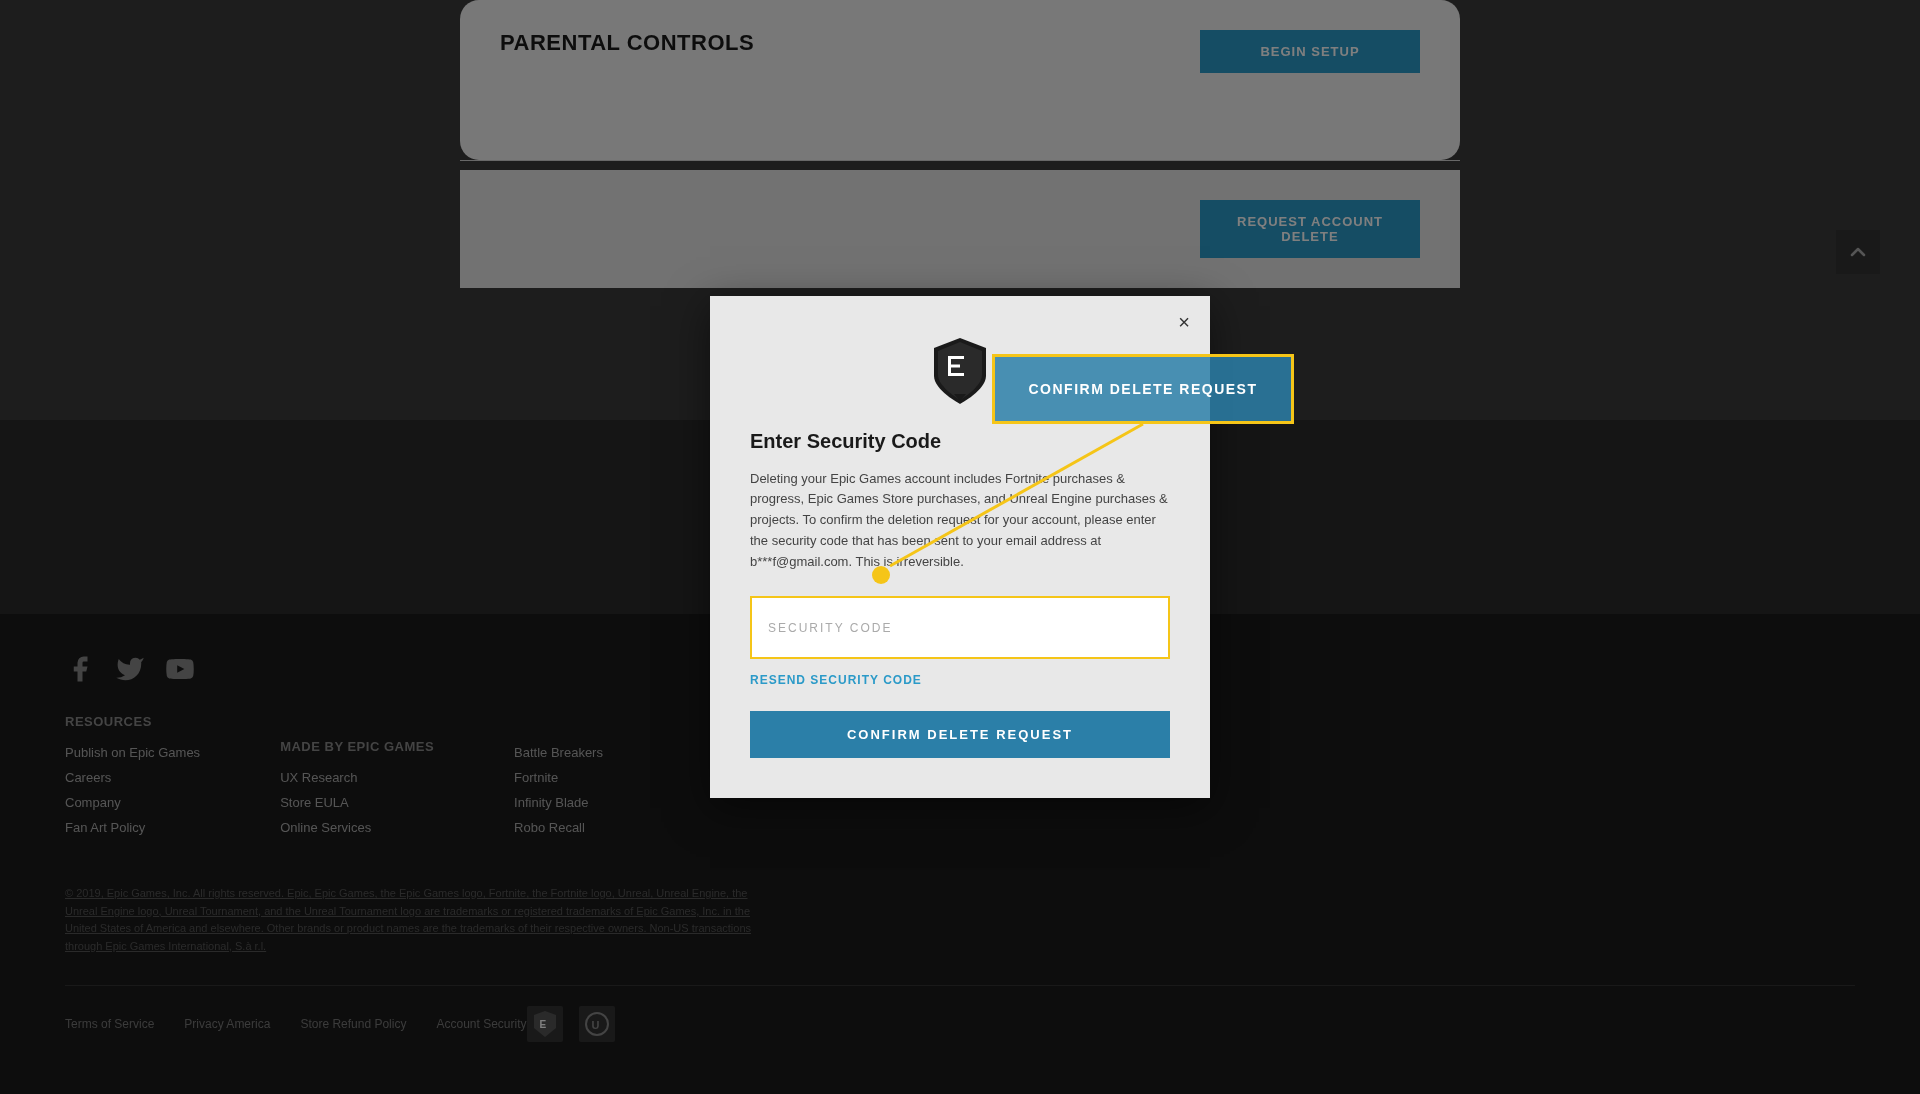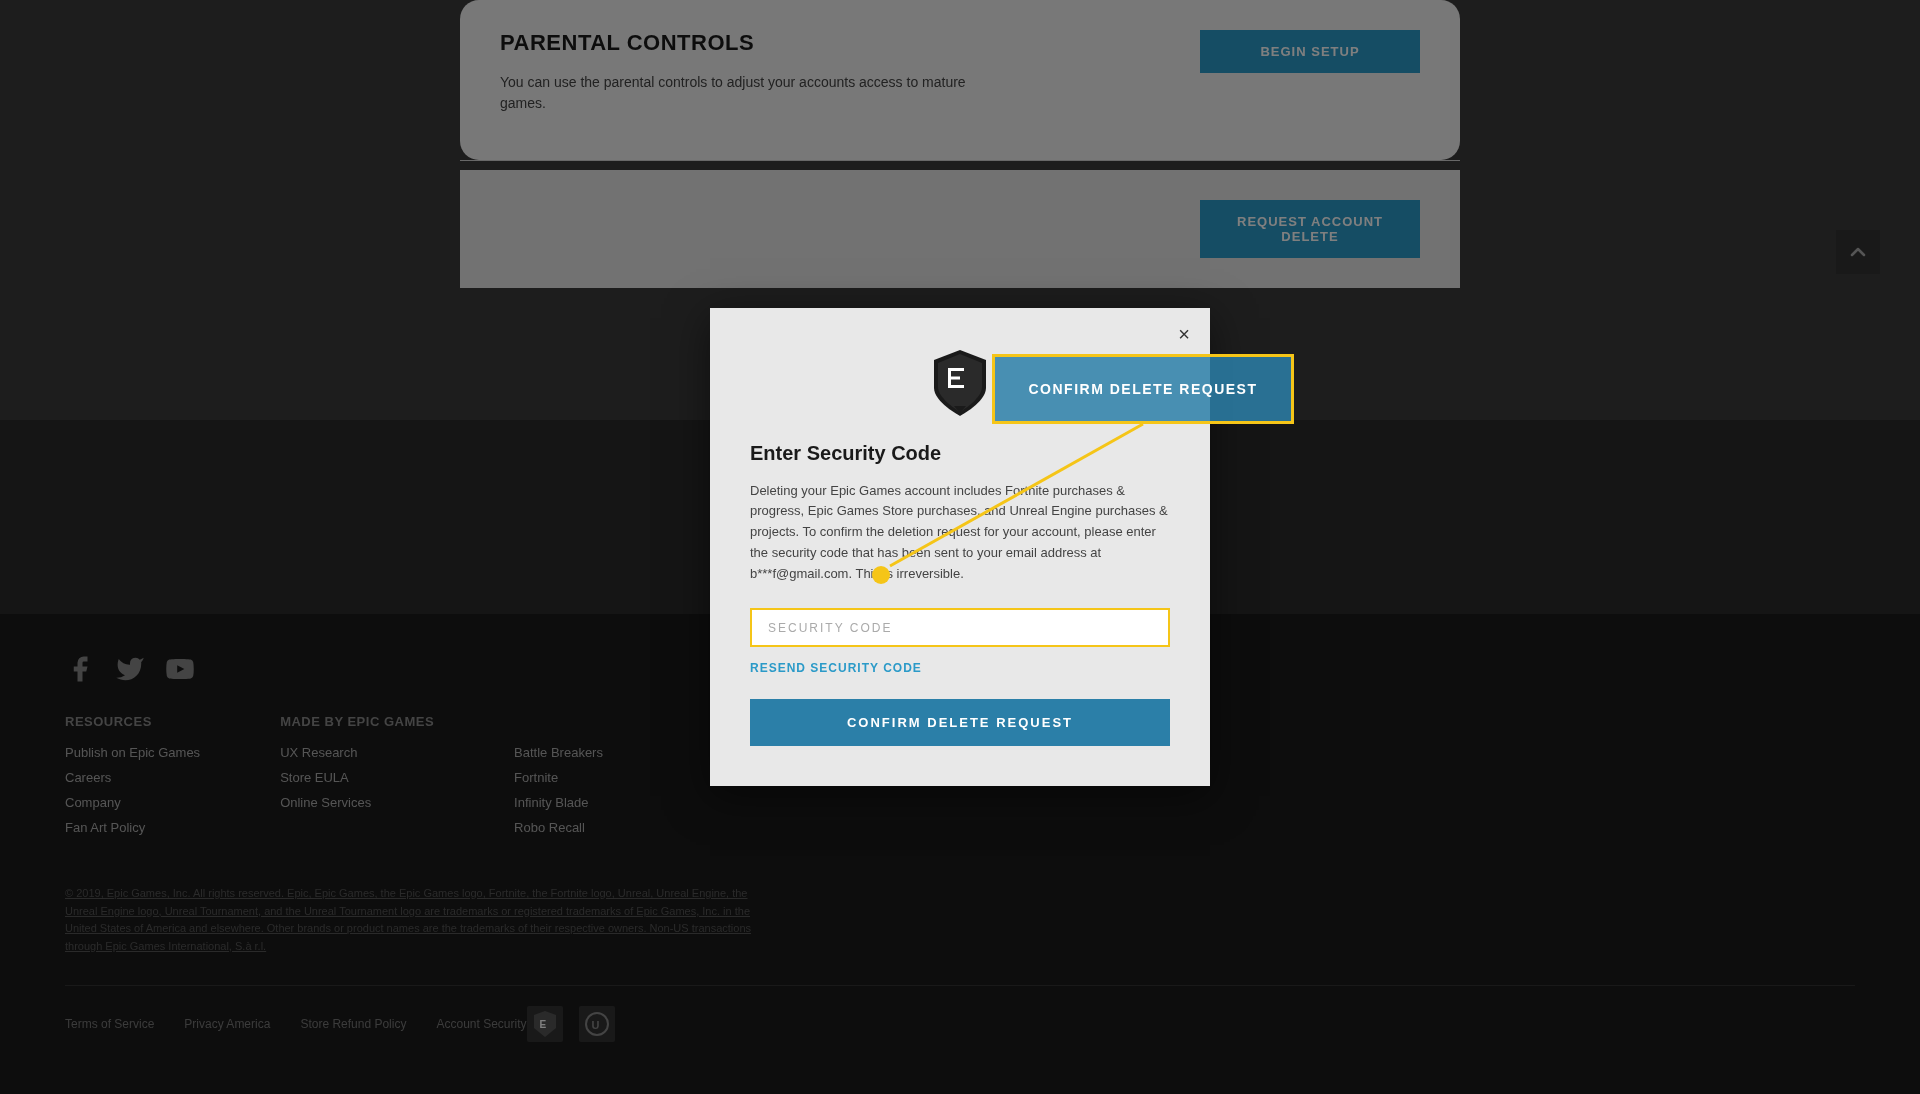--- a/index.html
+++ b/index.html
@@ -117,20 +117,21 @@
       width: 30px;
       height: 30px;
       fill: #aaa;
       cursor: pointer;
     }
 
     .footer-links-row {
       display: flex;
       gap: 80px;
       margin-bottom: 40px;
+      align-items: flex-end;
     }
 
     .footer-col-title {
       font-size: 13px;
       font-weight: 700;
       color: #888;
       margin-bottom: 16px;
       text-transform: uppercase;
       letter-spacing: 0.5px;
     }
@@ -255,21 +256,21 @@
 
     .modal-description {
       font-size: 13px;
       color: #444;
       line-height: 1.6;
       margin-bottom: 24px;
     }
 
     .security-code-input {
       width: 100%;
-      padding: 10px 16px;
+      padding: 22px 16px;
       border: 2px solid #f5c518;
       background: white;
       font-size: 13px;
       letter-spacing: 1px;
       color: #888;
       outline: none;
       margin-bottom: 14px;
     }
 
     .security-code-input::placeholder {
@@ -319,21 +320,20 @@
       height: 100%;
       pointer-events: none;
     }
   </style>
 </head>
 <body>
 
 <div class="top-section">
   <div class="parental-controls-card">
     <div class="parental-controls-title">PARENTAL CONTROLS</div>
-    <div class="parental-controls-desc">You can use the parental controls to adjust your accounts access to mature games.</div>
     <button class="begin-setup-btn">BEGIN SETUP</button>
   </div>
   <div class="divider-line"></div>
   <div class="delete-section">
     <button class="request-delete-btn">REQUEST ACCOUNT DELETE</button>
   </div>
 </div>
 
 <div class="footer">
   <div class="social-icons">

